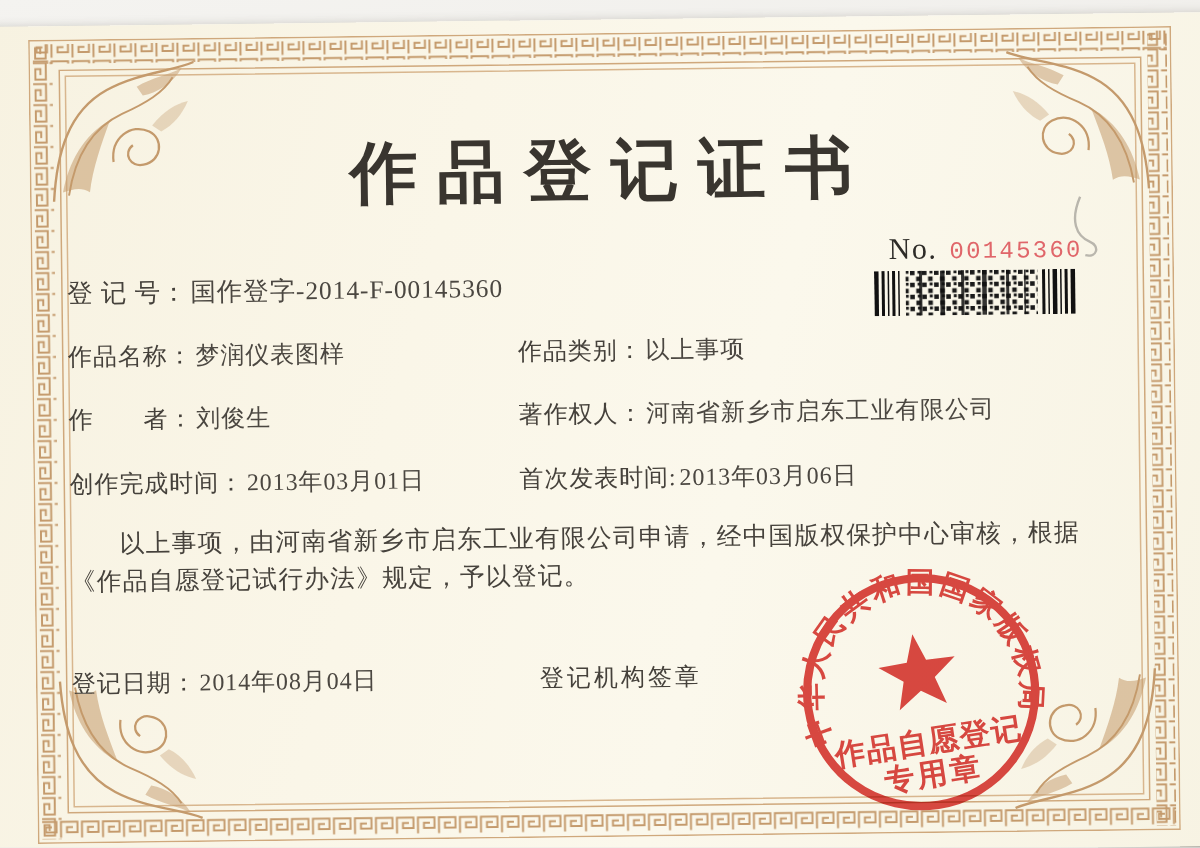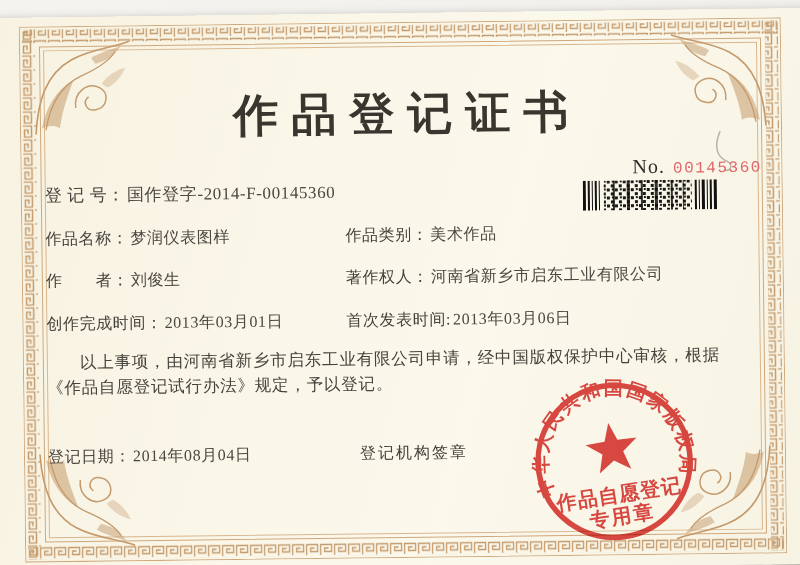--- a/index.html
+++ b/index.html
@@ -13,21 +13,21 @@
     transform:rotate(-0.7deg);transform-origin:center;
     background:linear-gradient(105deg,#f7f2e1 0%,#faf6e8 35%,#fbf8ec 60%,#f7f3e3 100%);
     box-shadow:0 2px 8px rgba(60,55,40,.35);
   }
   .frame{position:absolute;left:28px;top:9px;width:762px;height:536px;}
   .title{
     position:absolute;left:0;top:71px;width:100%;text-align:center;
     font-size:45px;font-weight:700;color:#39352f;letter-spacing:13px;text-indent:13px;
   }
   .serial{position:absolute;left:600px;top:145px;white-space:nowrap;}
-  .serial .no{font-size:20px;color:#2e2c28;letter-spacing:1px;margin-left:40px;}
+  .serial .no{font-size:20px;color:#2e2c28;letter-spacing:1px;}
   .serial .num{font-family:"Liberation Mono","DejaVu Sans Mono",monospace;font-size:16px;color:#e0666a;letter-spacing:1.5px;margin-left:8px;}
   .barcode{position:absolute;left:590px;top:170px;width:136px;height:30px;}
   .row{position:absolute;font-size:16px;color:#4b4741;letter-spacing:.6px;white-space:nowrap;line-height:22px;}
   .row .lbl{color:#45413b;}
   .row .val{margin-left:2px;}
   .r-regno{left:52px;top:168px;font-size:17px;}
   .r-workname{left:52px;top:211px;}
   .r-worktype{left:352px;top:211px;}
   .r-author{left:52px;top:253px;}
   .r-owner{left:352px;top:253px;}
@@ -115,21 +115,21 @@
 
   <div class="row r-regno">
     <span class="lbl">登 记 号：</span><span class="val">国作登字-2014-F-00145360</span>
   </div>
 
   <div class="row r-workname">
     <span class="lbl">作品名称：</span><span class="val">梦润仪表图样</span>
   </div>
 
   <div class="row r-worktype">
-    <span class="lbl">作品类别：</span><span class="val">美术作品</span>
+    <span class="lbl">作品类别：</span><span class="val">以上事项</span>
   </div>
 
   <div class="row r-author">
     <span class="lbl">作　　者：</span><span class="val">刘俊生</span>
   </div>
 
   <div class="row r-owner">
     <span class="lbl">著作权人：</span><span class="val">河南省新乡市启东工业有限公司</span>
   </div>
 

